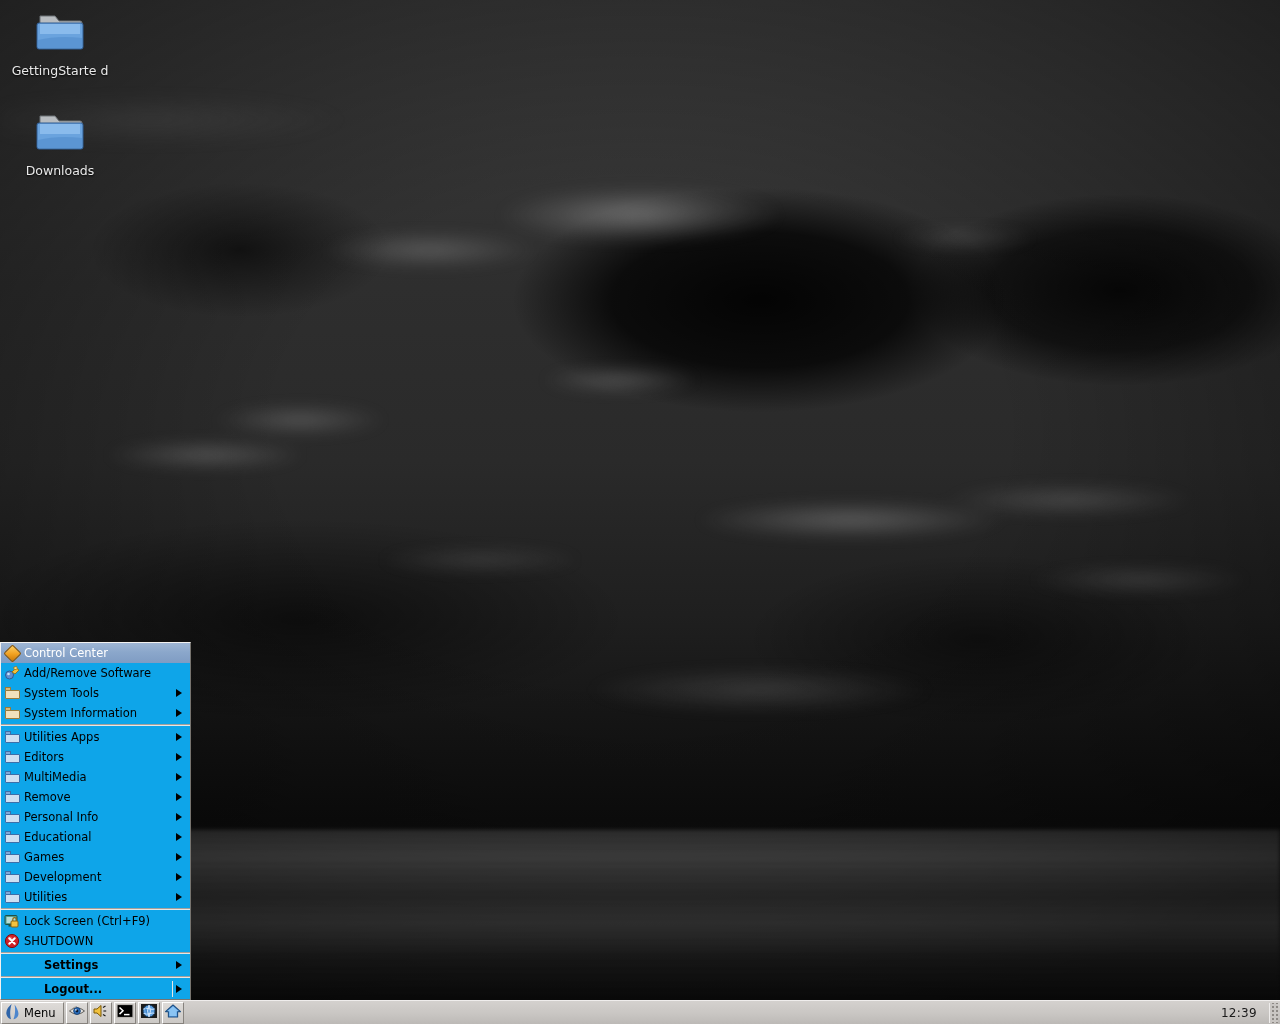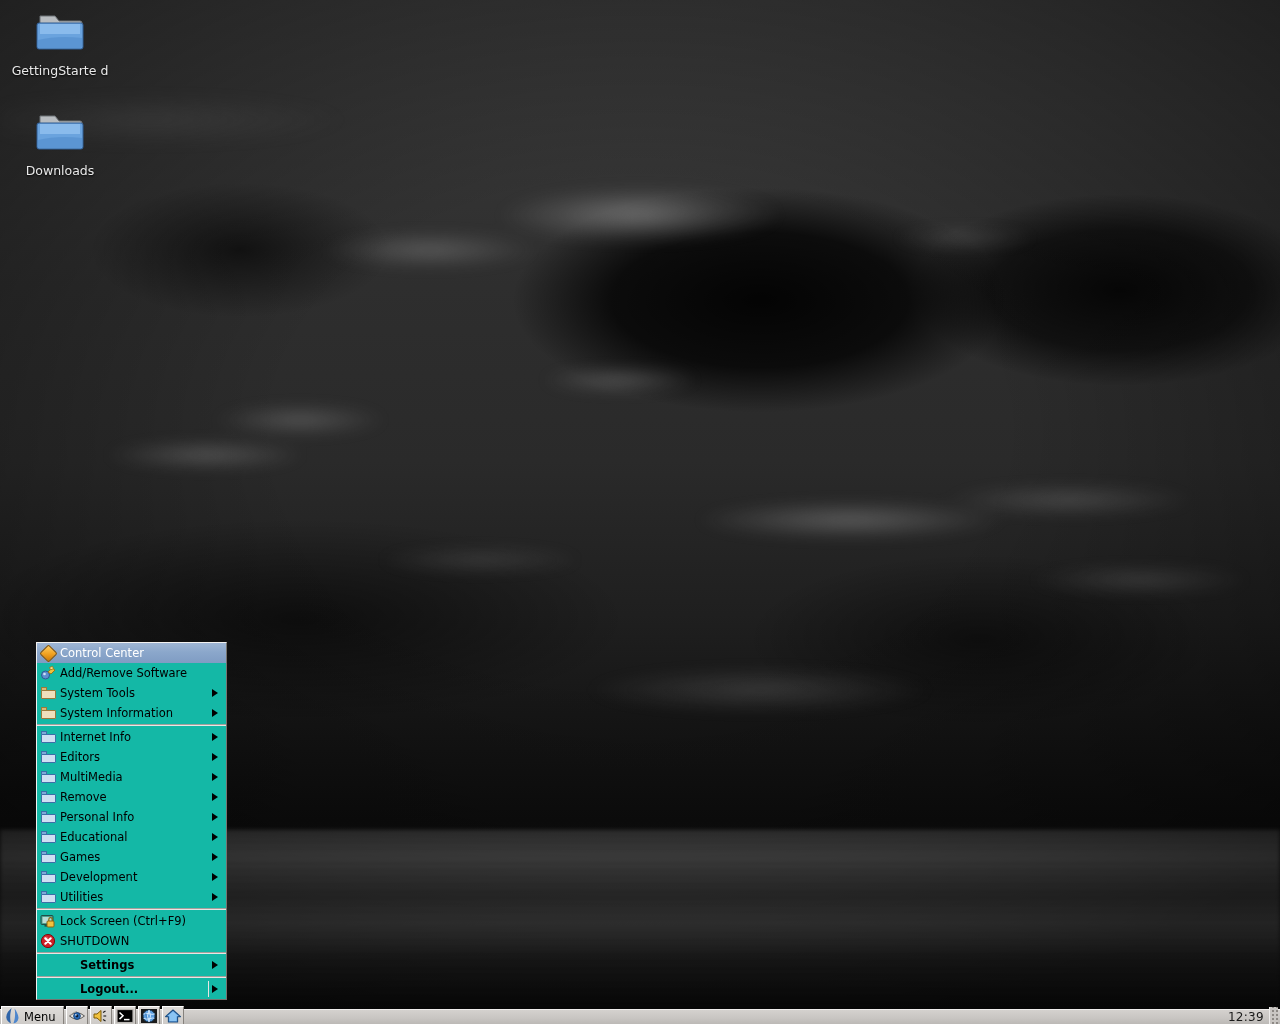--- a/index.html
+++ b/index.html
@@ -105,28 +105,27 @@
     text-shadow: 0 1px 2px rgba(0,0,0,0.95);
     word-break: break-all;
   }
 
   
   #menu {
     position: absolute;
     left: 0;
     top: 642px;
     width: 191px;
-    background: #14b8a6;
+    background: #0ea5e9;
     border: 1px solid #f2f1f0;
     border-right-color: #77746f;
     border-bottom-color: #77746f;
     font-size: 11.5px;
     color: #000;
     z-index: 50;
-    margin-left: 36px;
   }
   .mi {
     position: relative;
     display: flex;
     align-items: center;
     height: 20px;
     padding: 0 4px 0 3px;
     cursor: default;
     white-space: nowrap;
   }
@@ -199,21 +198,21 @@
     background: linear-gradient(135deg, #ffcf60 0%, #f0a020 55%, #c97808 100%);
     border: 1px solid #8a5400;
     transform: rotate(45deg);
     border-radius: 2px;
   }
 
   
   #taskbar {
     position: absolute;
     left: 0; bottom: 0;
-    width: 1280px; height: 15px;
+    width: 1280px; height: 24px;
     background: linear-gradient(to bottom, #d4d1ce 0%, #c9c6c3 55%, #bcb9b6 100%);
     border-top: 1px solid #efedec;
     display: flex;
     align-items: center;
     z-index: 60;
     font-size: 11.5px;
   }
   #menu-button {
     display: flex; align-items: center;
     height: 22px;
@@ -232,21 +231,21 @@
     display: flex; align-items: center; justify-content: center;
     background: linear-gradient(to bottom, #dedbd8 0%, #cbc8c5 100%);
     border: 1px solid #ffffff;
     border-right-color: #86827d;
     border-bottom-color: #86827d;
     cursor: pointer;
   }
   .tb-gap { width: 6px; height: 22px; }
   .tb-spacer { flex: 1 1 auto; height: 22px; }
   #clock {
-    margin-right: 1px;
+    margin-right: 8px;
     padding: 0 4px;
     color: #1a1a1a;
     font-size: 12px;
     letter-spacing: 0.3px;
   }
   #grip {
     width: 9px; height: 20px;
     margin-right: 2px;
     background-image:
       radial-gradient(circle, #8d8985 1px, rgba(0,0,0,0) 1.2px);
@@ -338,21 +337,21 @@
 
     <div class="msep"></div>
 
     <div class="mi">
       <span class="mi-ico">
         <span class="folder blue">
             <span class="tab"></span>
             <span class="body"></span>
           </span>
       </span>
-      <span class="mi-label">Internet Info</span>
+      <span class="mi-label">Utilities Apps</span>
       <span class="mi-arrow"></span>
     </div>
 
     <div class="mi">
       <span class="mi-ico">
         <span class="folder blue">
             <span class="tab"></span>
             <span class="body"></span>
           </span>
       </span>

